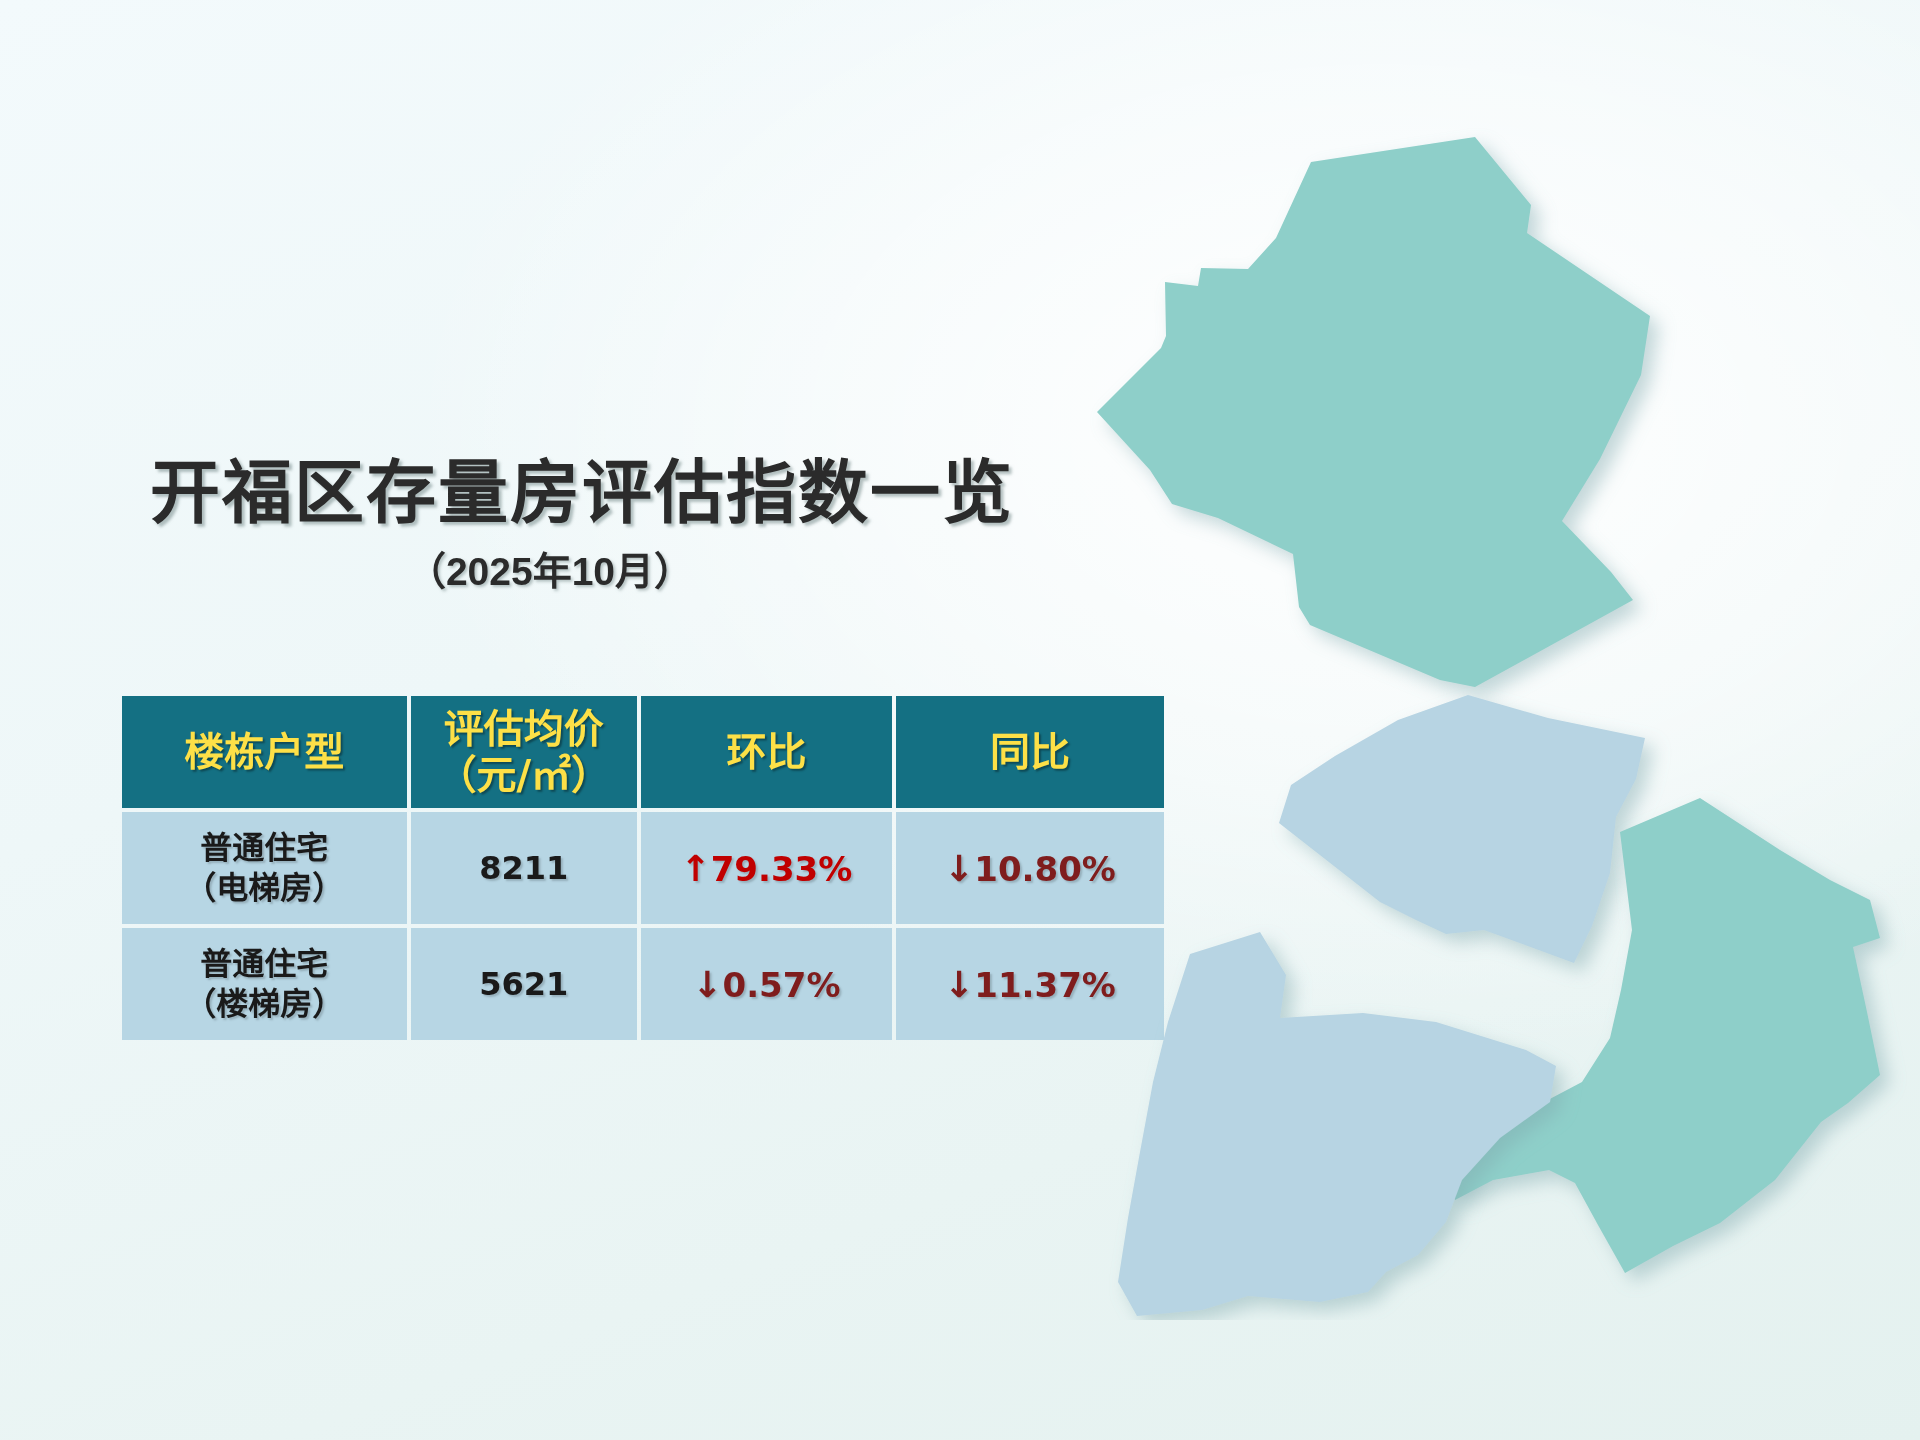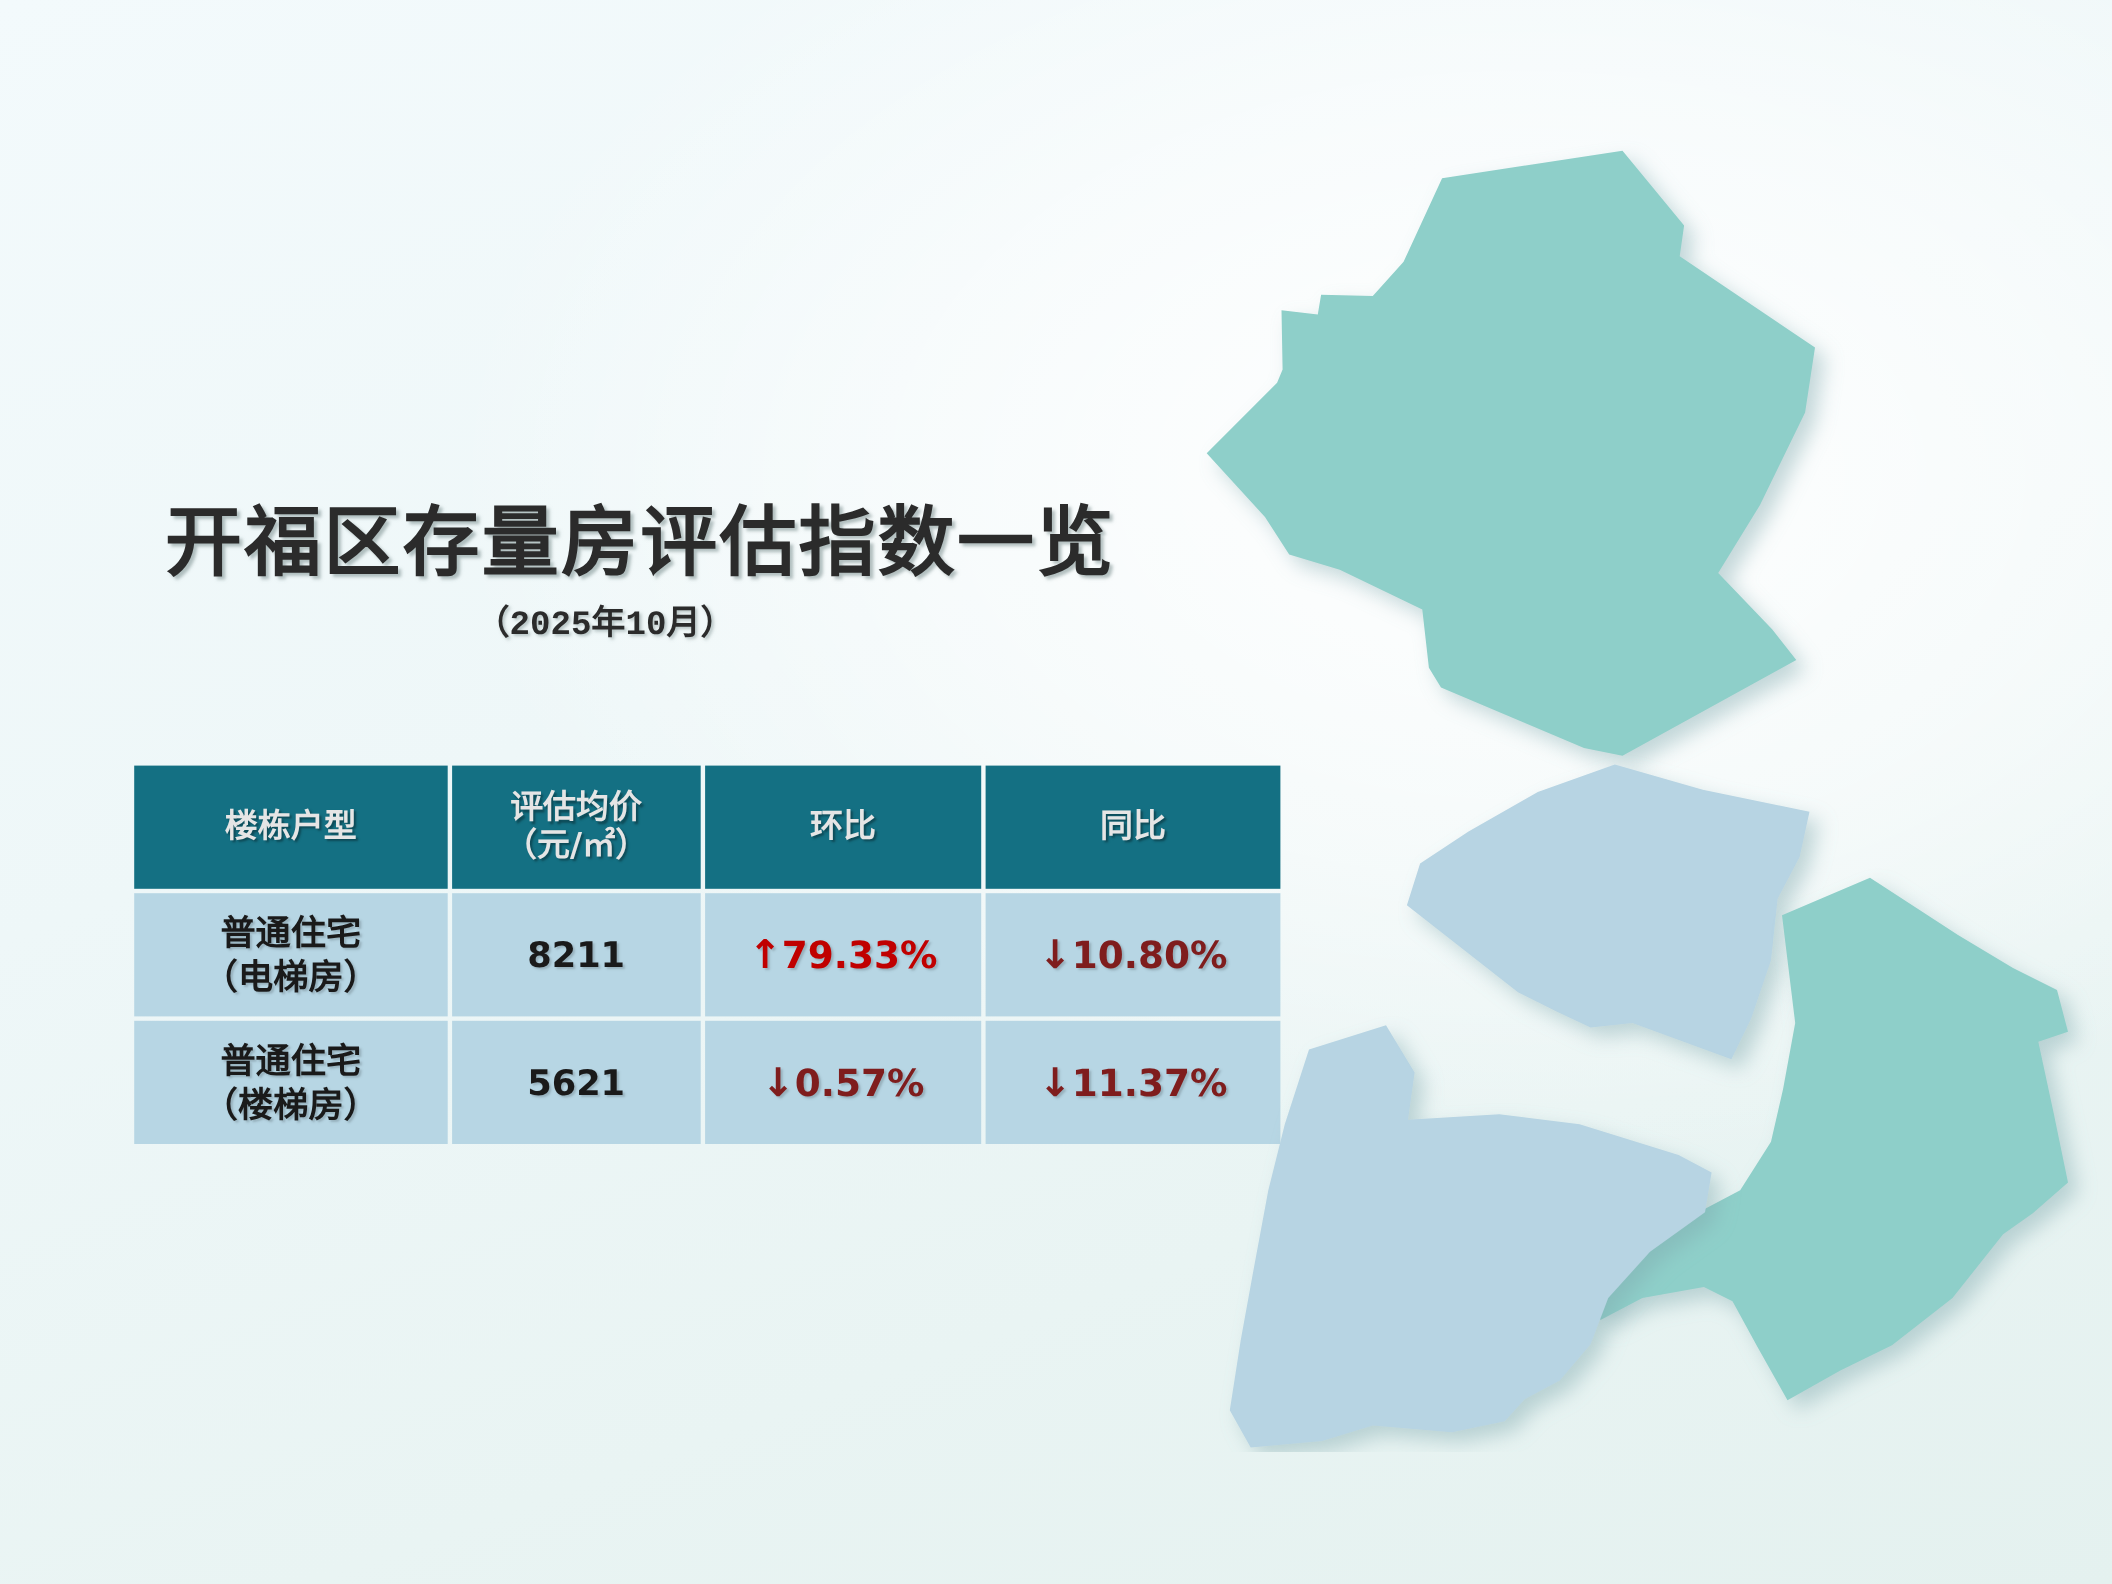--- a/index.html
+++ b/index.html
@@ -38,22 +38,22 @@
     font-size: 70px;
     font-weight: bold;
     letter-spacing: 2px;
     color: #2b2b2b;
     text-shadow: 3px 3px 3px rgba(120,140,140,0.55);
     line-height: 1.1;
     white-space: nowrap;
   }
   .sub-title {
     margin-top: 8px;
-    font-family: Liberation Mono, monospace;
-    font-size: 31px;
+    font-family: Liberation Sans, sans-serif;
+    font-size: 39px;
     font-weight: bold;
     color: #2b2b2b;
     text-shadow: 2px 2px 3px rgba(120,140,140,0.5);
     white-space: nowrap;
   }
 
   
   .table-wrap {
     position: absolute;
     left: 118px;
@@ -61,23 +61,23 @@
     width: 1050px;
   }
   table.index-table {
     border-collapse: separate;
     border-spacing: 4px;
     width: 1050px;
     table-layout: fixed;
   }
   table.index-table th {
     background: #147083;
-    color: #e5e5e5;
+    color: #fde047;
     font-family: "DejaVu Sans", "Liberation Sans", sans-serif;
-    font-size: 30px;
+    font-size: 40px;
     font-weight: bold;
     height: 112px;
     text-align: center;
     vertical-align: middle;
     line-height: 1.15;
     text-shadow: 2px 2px 2px rgba(0,0,0,0.35);
     padding: 0;
   }
   table.index-table td {
     background: #b7d6e4;

